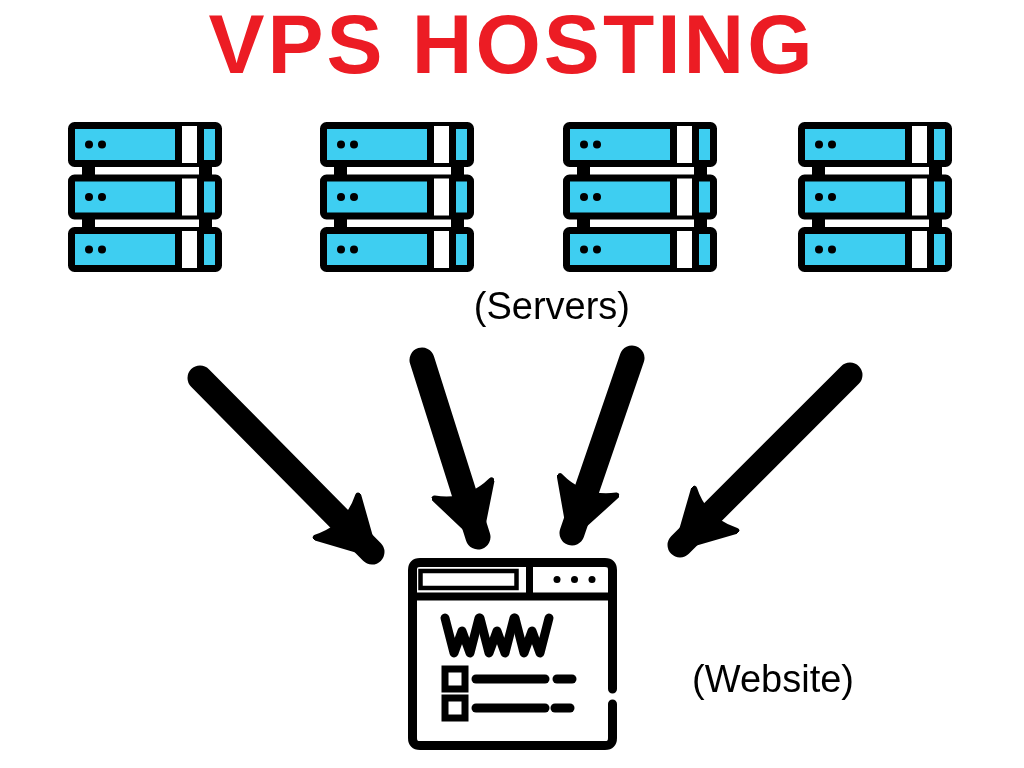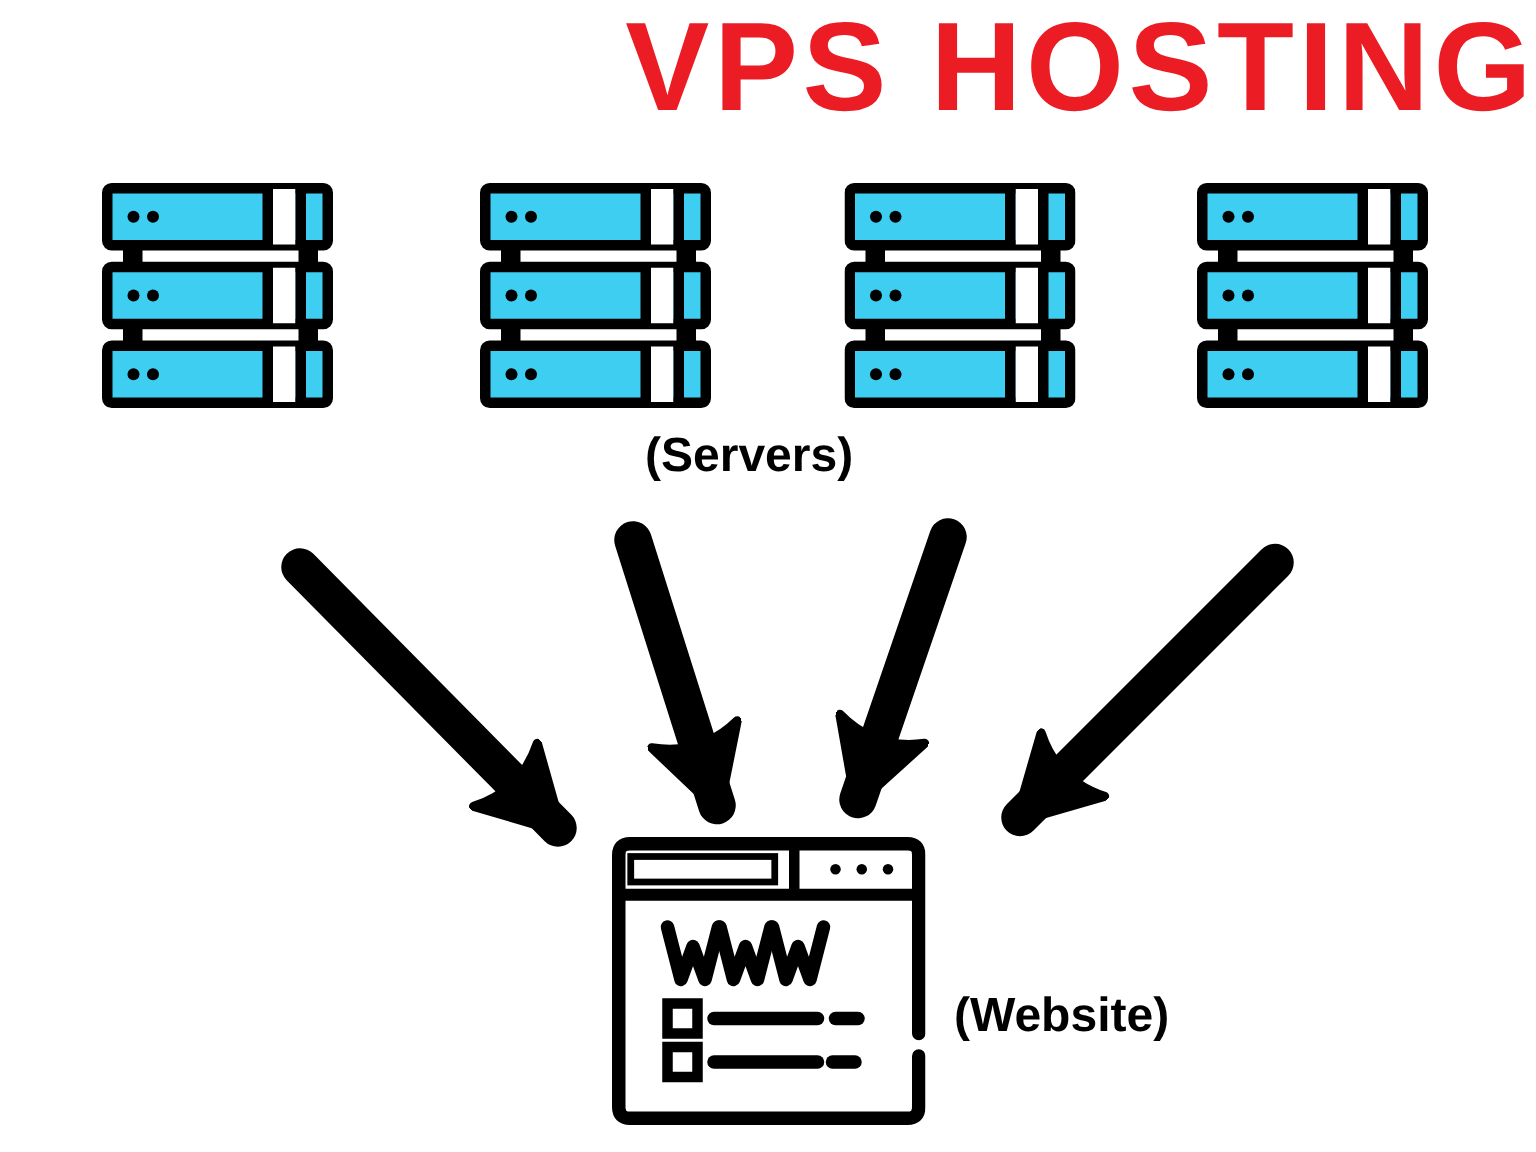--- a/index.html
+++ b/index.html
@@ -19,45 +19,45 @@
     width:1024px;
     height:768px;
     background:var(--bg);
     overflow:hidden;
   }
   .title{
     position:absolute;
     left:0; top:2px;
     width:1024px;
     margin:0;
-    text-align:right;
+    text-align:center;
     font-size:84px;
     font-weight:800;
     letter-spacing:3px;
     color:var(--accent-red);
     line-height:1.0;
     white-space:nowrap;
   }
   .stack{
     position:absolute;
     top:122px;
     width:154px;
     height:150px;
   }
   .stack1{left:68px;}
   .stack2{left:320px;}
   .stack3{left:563px;}
   .stack4{left:798px;}
   .caption{
     position:absolute;
     margin:0;
-    font-size:32px;
-    font-weight:700;
+    font-size:38px;
+    font-weight:400;
     color:var(--ink);
-    text-align:left;
+    text-align:right;
     white-space:nowrap;
   }
   .servers-caption{left:430px; top:285px; width:200px;}
   .website-caption{left:636px; top:658px; width:218px;}
   .arrows{
     position:absolute;
     left:150px; top:338px;
     width:740px; height:232px;
   }
   .browser{

